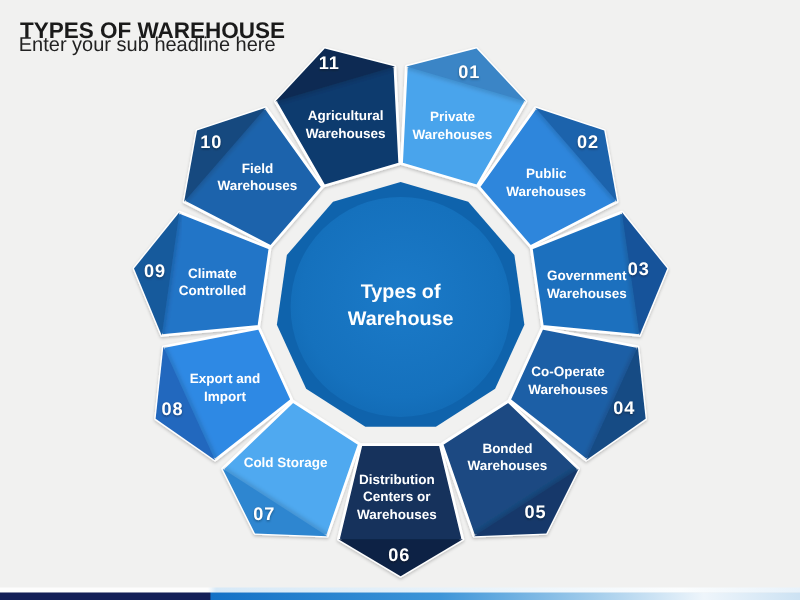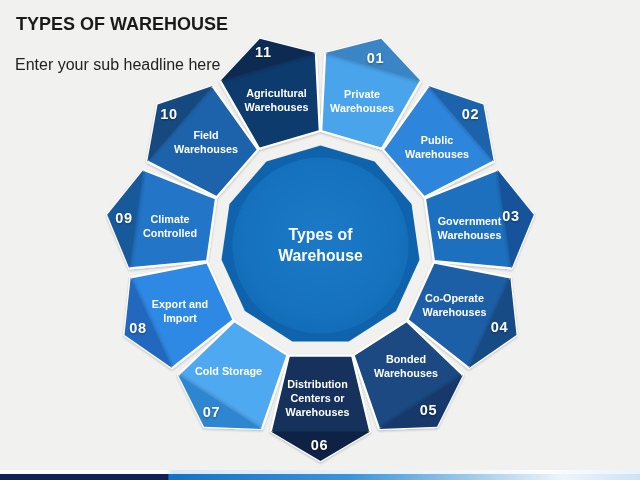--- a/index.html
+++ b/index.html
@@ -1,18 +1,18 @@
 <!DOCTYPE html>
 <html><head><meta charset="utf-8">
 <style>
 html,body{margin:0;padding:0;}
 body{width:640px;height:480px;position:relative;background:#f1f1f0;overflow:hidden;
      font-family:"Liberation Sans",sans-serif;}
 .title{position:absolute;left:16px;top:13.6px;font-size:18px;font-weight:bold;color:#1a1a1a;letter-spacing:0px;}
-.sub{position:absolute;left:15px;top:56px;font-size:16px;color:#222;}
+.sub{position:absolute;left:15px;top:28px;font-size:16px;color:#222;}
 .bar1{position:absolute;left:0;top:470px;width:640px;height:4px;
   background:linear-gradient(to right,#fdfdfd 0%,#fdfdfd 26%,#d7e9f7 27%,#e9f3fa 60%,#fbfdfe 85%,#e8f2fa 100%);}
 .bar2{position:absolute;left:0;top:474px;width:640px;height:6px;
   background:linear-gradient(to right,#131f57 0%,#131f57 26.2%,#1371c6 26.4%,#3d95d8 55%,#a7cfec 75%,#eef5fb 88%,#cce2f3 100%);}
 </style></head>
 <body>
 <svg width="640" height="480" viewBox="0 0 640 480" style="position:absolute;left:0;top:0">
 <defs>
 <filter id="ds" x="-20%" y="-20%" width="140%" height="140%">
         <feDropShadow dx="0" dy="1.2" stdDeviation="1.2" flood-color="#000" flood-opacity="0.22"></feDropShadow>

